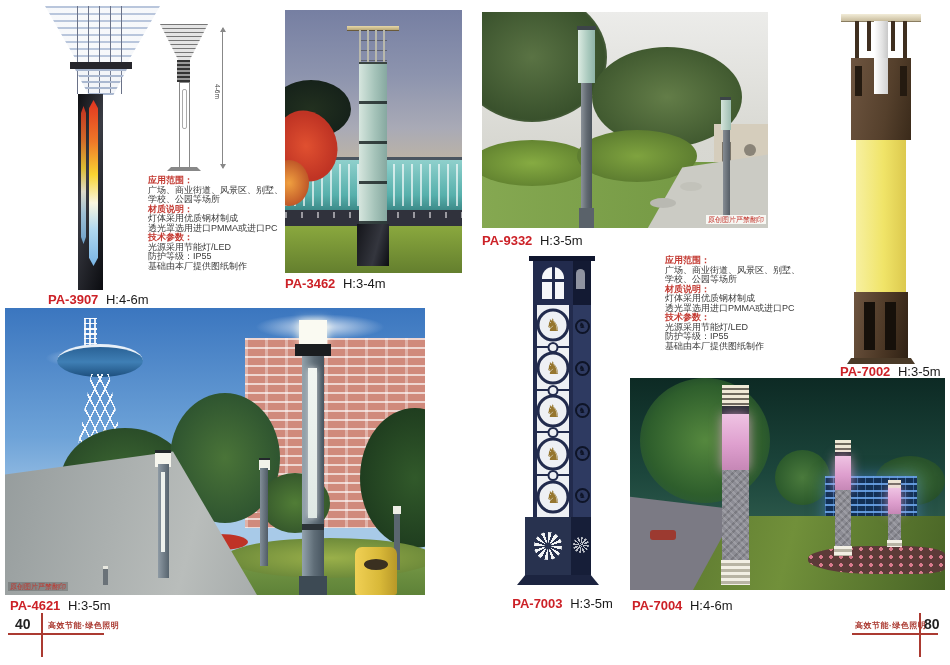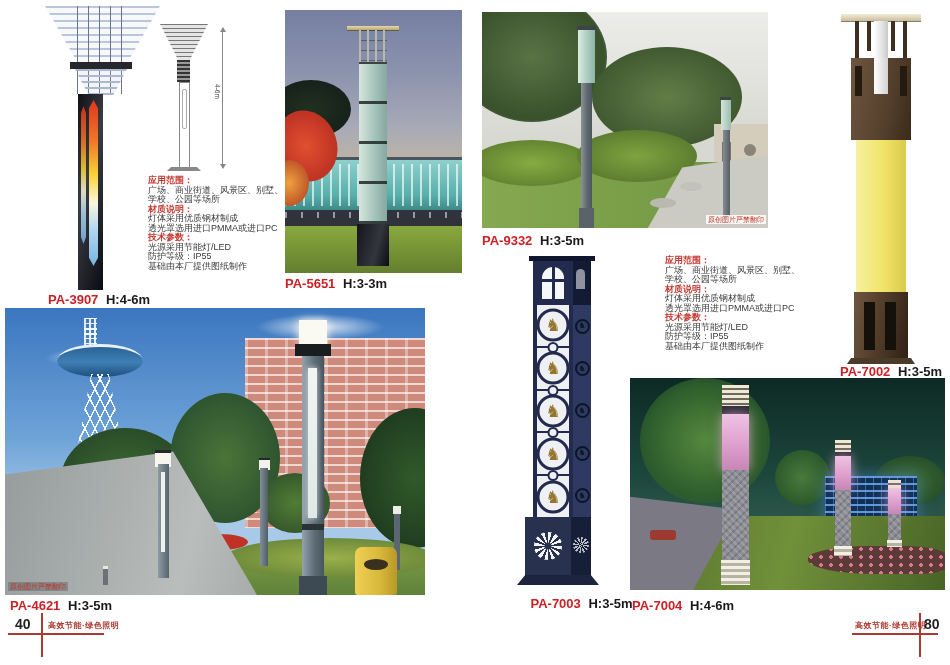--- a/index.html
+++ b/index.html
@@ -3,21 +3,21 @@
 <meta charset="utf-8">
 <style>
   html,body{margin:0;padding:0;background:#888;}
   .page{position:relative;width:950px;height:665px;background:#ffffff;overflow:hidden;
         font-family:"Liberation Sans", sans-serif;}
   .abs{position:absolute;}
 
   
   .label{position:absolute;font-size:13px;white-space:nowrap;}
   .label .model{color:#cc2127;font-weight:bold;}
-  .label .ht{color:#1a1a1a;font-weight:bold;margin-left:4px;}
+  .label .ht{color:#1a1a1a;font-weight:normal;margin-left:4px;}
 
   
   .spec{position:absolute;width:138px;font-size:9px;line-height:9.5px;color:#3a3a3a;}
   .spec .h{color:#c43b33;font-weight:bold;}
 
   
   .photo{position:absolute;overflow:hidden;}
   .blob{position:absolute;border-radius:50%;}
   .wm{position:absolute;font-size:7px;color:#c2342c;background:rgba(255,255,252,.85);
       padding:0 2px;line-height:9px;white-space:nowrap;}
@@ -183,22 +183,22 @@
     <div class="abs" style="left:62px;top:16px;width:52px;height:4px;background:linear-gradient(180deg,#e8d8a8,#b8a878);border-bottom:1px solid #6a5a3a;"></div>
     <div class="abs" style="left:74px;top:20px;width:28px;height:32px;
          background:repeating-linear-gradient(90deg,#b8b8ac 0 2px,transparent 2px 8px),
                     repeating-linear-gradient(180deg,rgba(60,60,60,.55) 0 1px,transparent 1px 10px);"></div>
     <div class="abs" style="left:74px;top:52px;width:28px;height:162px;border-top:2px solid #3a4440;
          background:repeating-linear-gradient(180deg,transparent 0 37px,rgba(30,40,40,.85) 37px 40px),
                     linear-gradient(90deg,#d6e6de,#a6c4ba 55%,#86a8a0);"></div>
     <div class="abs" style="left:72px;top:214px;width:32px;height:42px;background:linear-gradient(105deg,#14151a,#34363e 60%,#0c0d12);"></div>
   </div>
   <div class="label" style="left:285px;top:276px;">
-    <span class="model">PA-5651</span>
-    <span class="ht">H:3-3m</span>
+    <span class="model">PA-3462</span>
+    <span class="ht">H:3-4m</span>
   </div>
 
   <div class="photo" style="left:482px;top:12px;width:286px;height:216px;
        background:linear-gradient(180deg,#ececea,#d8d8d2 60%,#d5d6d0);">
     <div class="blob" style="left:-25px;top:-20px;width:150px;height:130px;background:radial-gradient(#5a7344,#39512c 68%,rgba(57,81,44,0));"></div>
     <div class="blob" style="left:110px;top:35px;width:150px;height:100px;background:radial-gradient(#637d48,#415a30 70%,rgba(65,90,48,0));"></div>
     <div class="abs" style="left:232px;top:112px;width:54px;height:48px;background:#d5cdbc;">
       <div class="abs" style="left:8px;top:18px;width:9px;height:24px;background:#7a7468;"></div>
       <div class="abs" style="left:30px;top:20px;width:12px;height:12px;border-radius:50%;background:#8a8478;"></div>
     </div>
@@ -386,21 +386,21 @@
     <div class="basef">
       <div class="flower" style="left:9px;top:15px;width:28px;height:28px;">
         <div class="fdot"></div>
       </div>
     </div>
     <div class="bases">
       <div class="flower" style="left:2px;top:20px;width:16px;height:16px;opacity:.75;"></div>
     </div>
     <div class="plinth"></div>
   </div>
-  <div class="label" style="left:505px;top:596px;width:115px;text-align:center;margin-left:19px;">
+  <div class="label" style="left:505px;top:596px;width:115px;text-align:center;">
     <span class="model">PA-7003</span>
     <span class="ht">H:3-5m</span>
   </div>
 
   <div class="photo" style="left:630px;top:378px;width:315px;height:212px;
        background:linear-gradient(180deg,#0d2a24,#1c463c 45%,#2c584a 68%,#2c584a 100%);">
     <div class="blob" style="left:10px;top:0;width:130px;height:125px;background:radial-gradient(#55883e,#2e5e2c 62%,rgba(46,94,44,0));"></div>
     <div class="blob" style="left:145px;top:72px;width:55px;height:55px;background:radial-gradient(#4a7a3c,#2c5a2c 70%,rgba(44,90,44,0));"></div>
     <div class="blob" style="left:245px;top:78px;width:70px;height:50px;background:radial-gradient(#3f6e36,#27502a 72%,rgba(39,80,42,0));"></div>
     <div class="abs" style="left:195px;top:98px;width:92px;height:68px;background-color:#123055;

